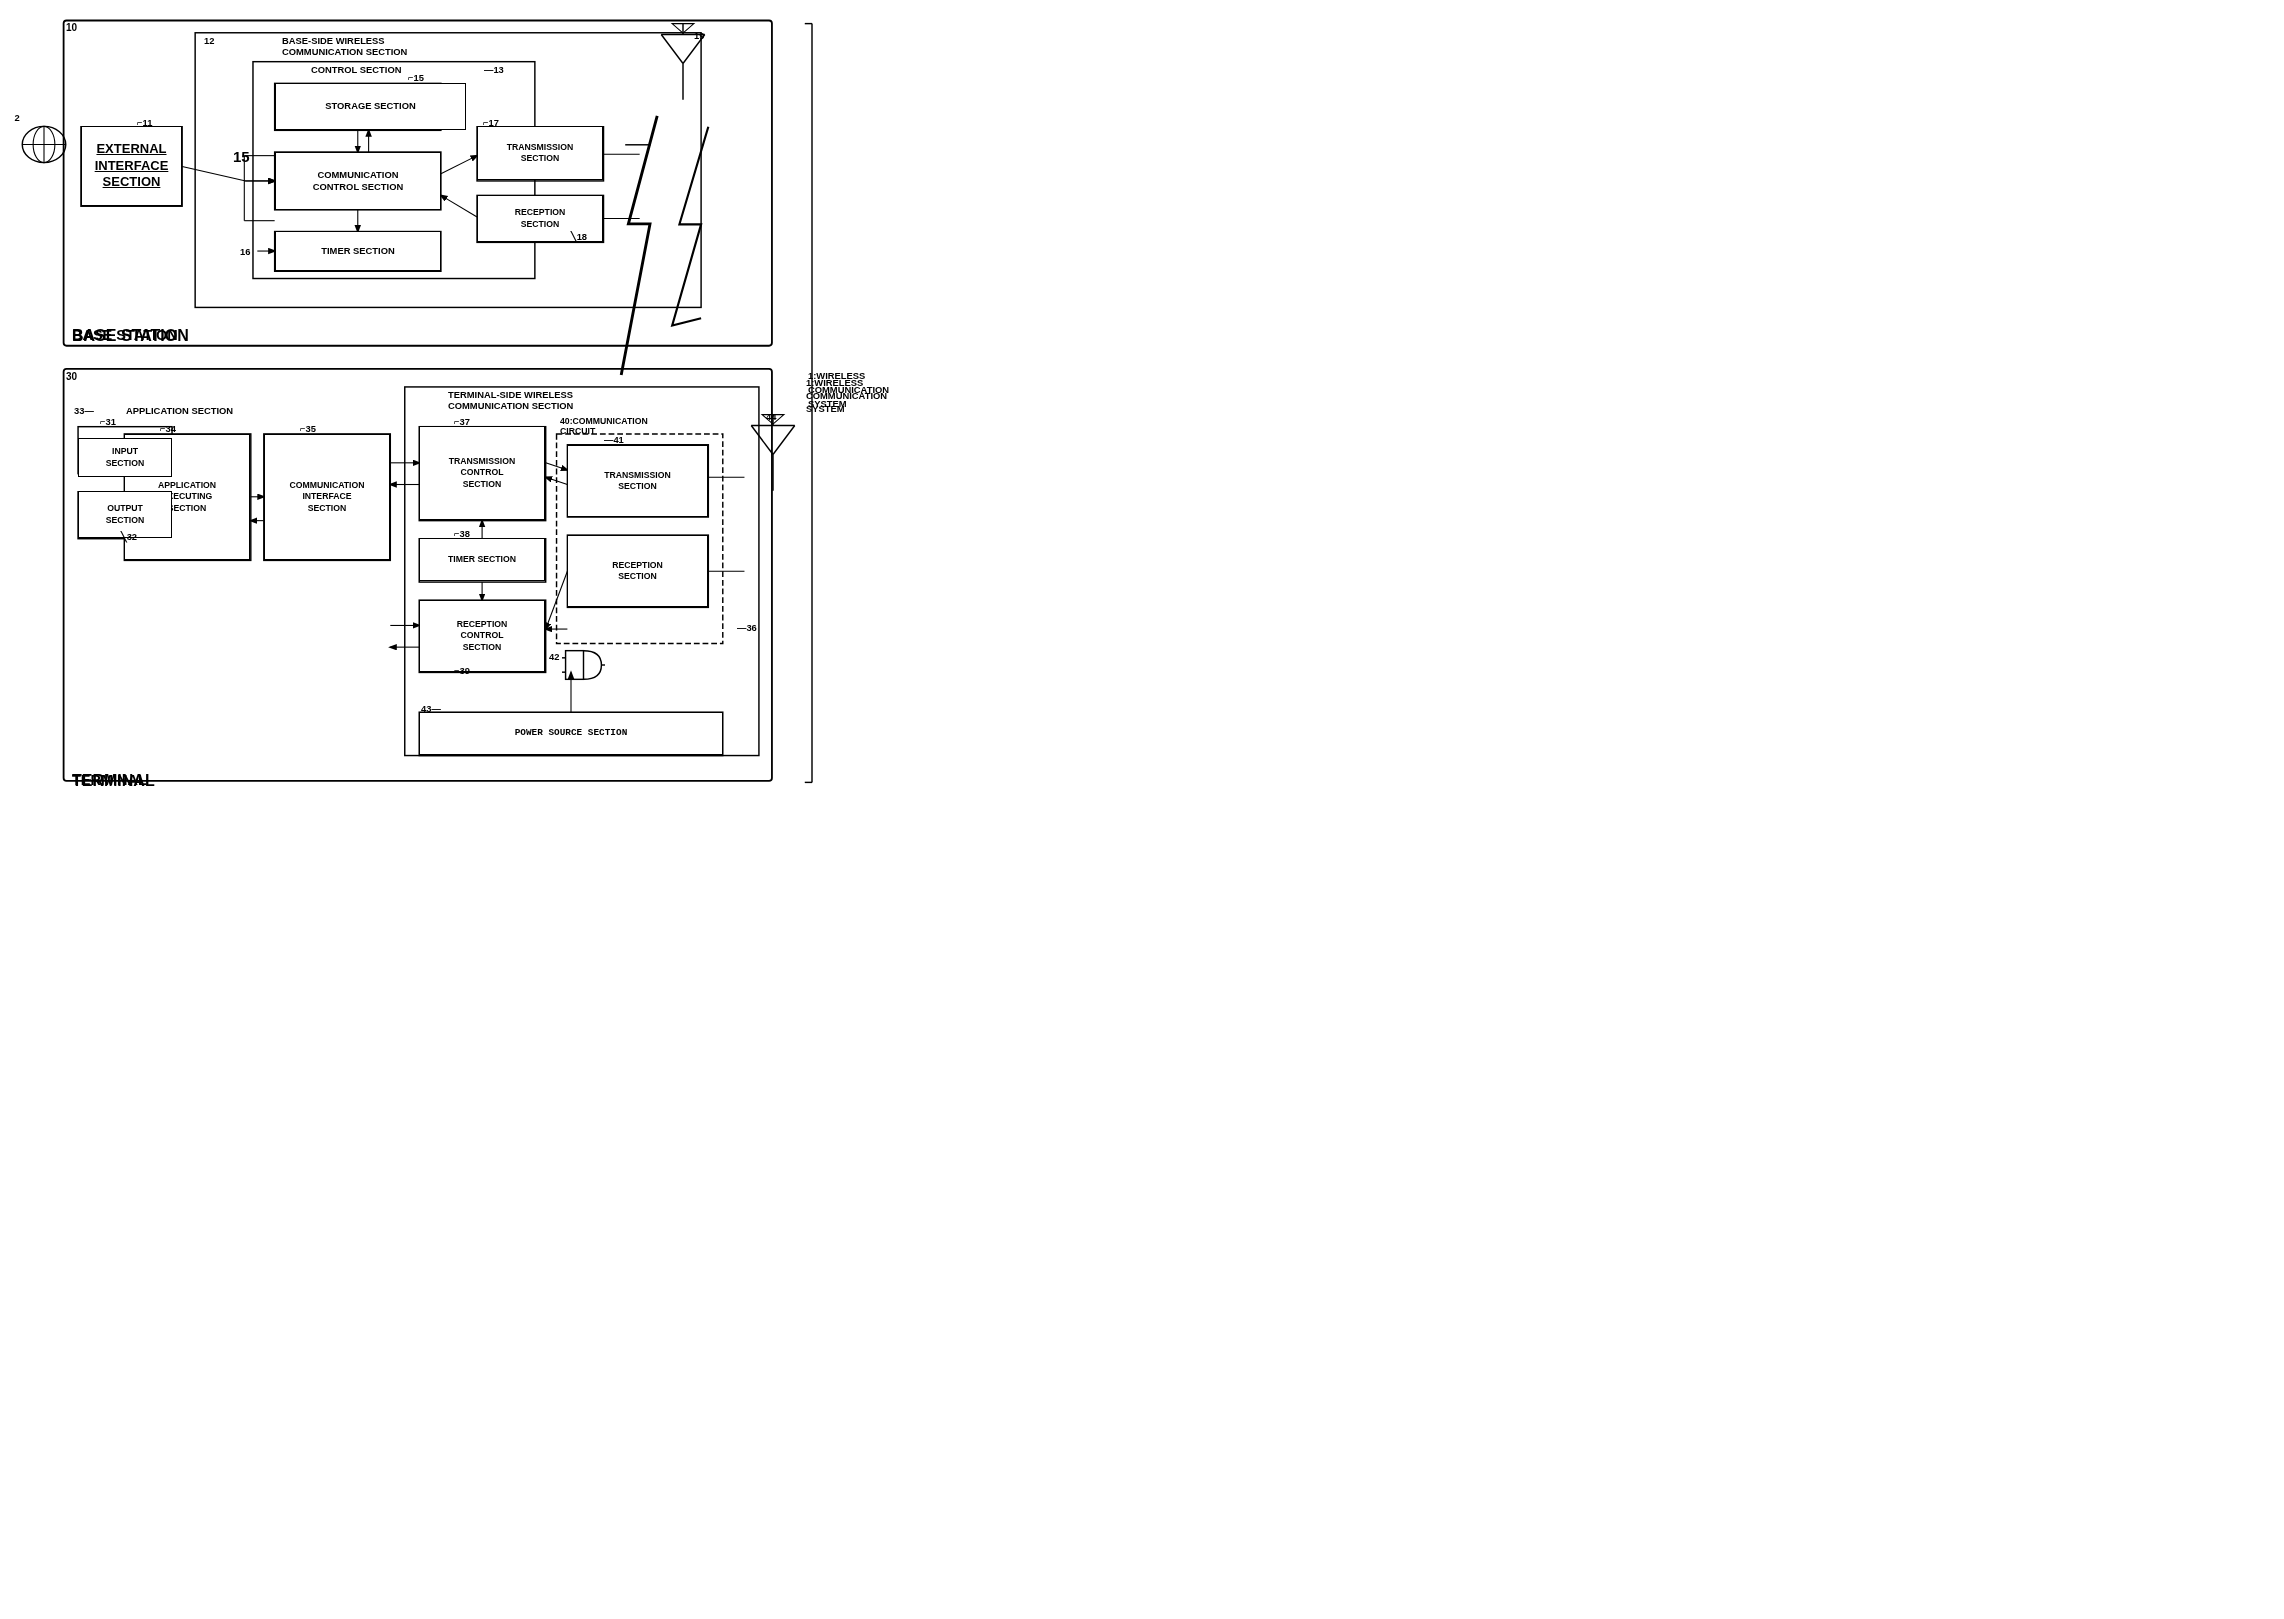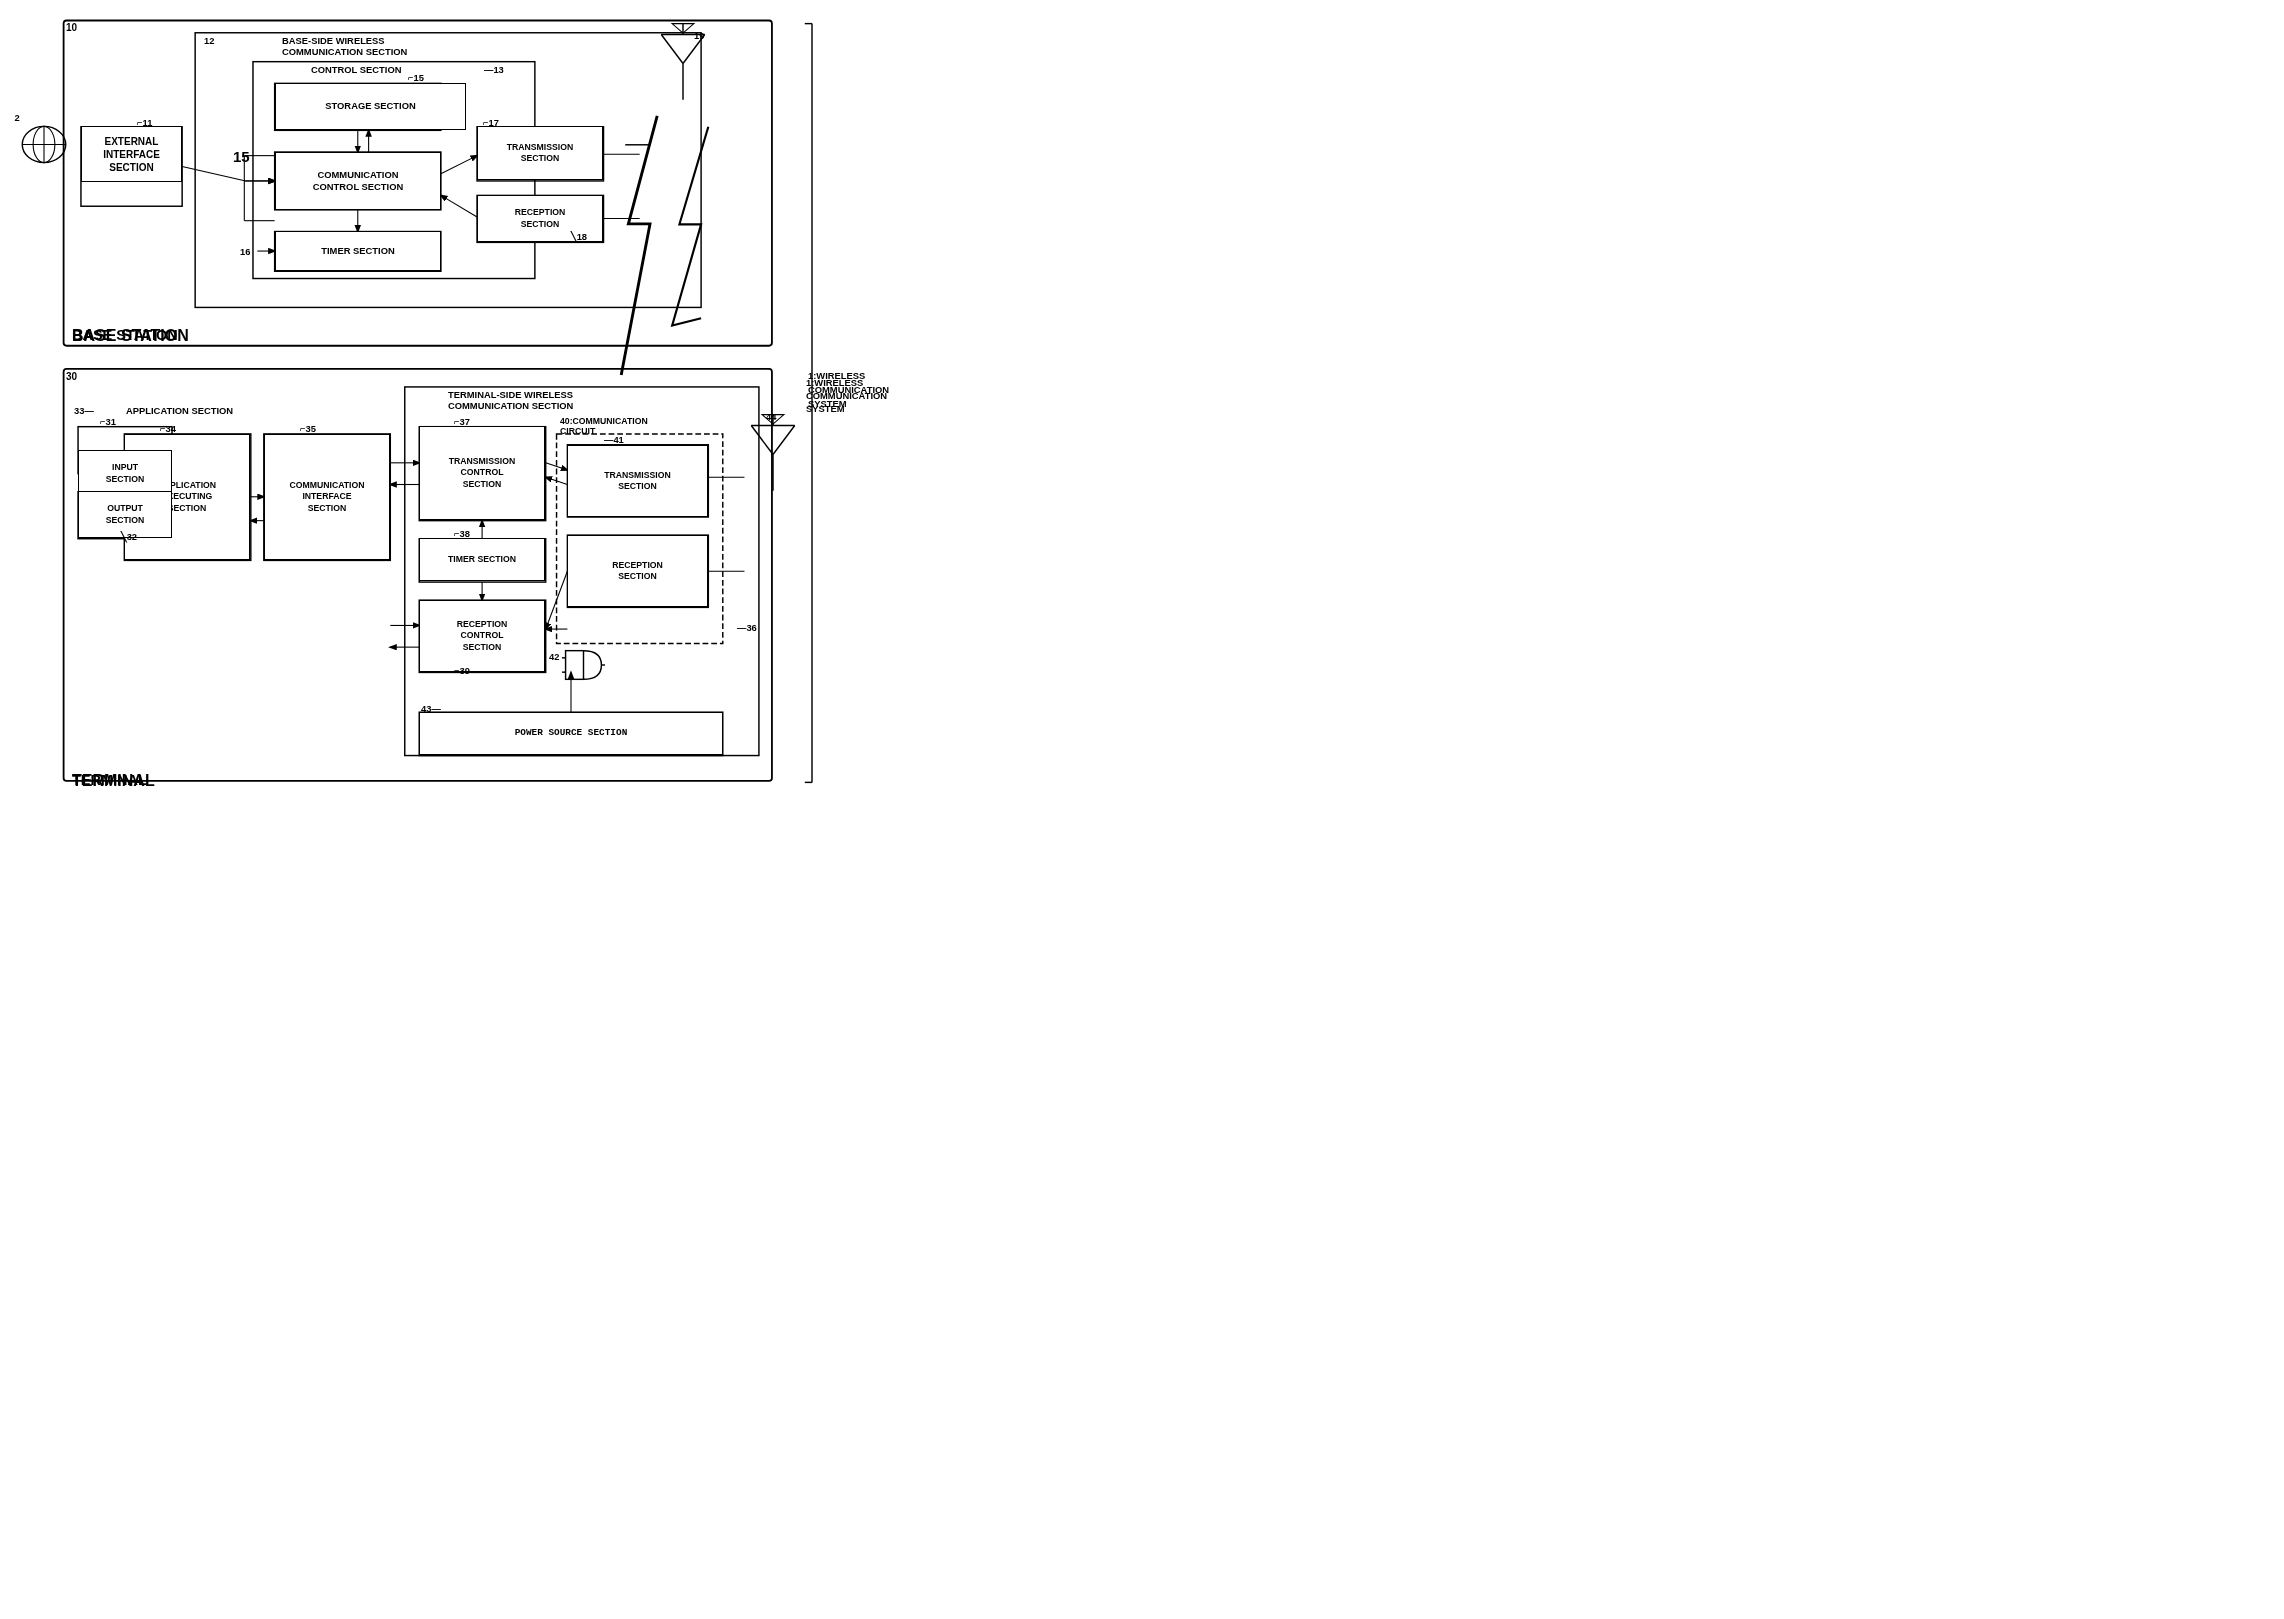--- a/index.html
+++ b/index.html
@@ -193,21 +193,21 @@
   <div class="label" style="left:408px; top:72px; font-size:9.4px;">⌐15</div>
 
   <div class="box" style="left:275px; top:152px; width:166px; height:58px; font-size:9.4px;">COMMUNICATION<br>CONTROL SECTION</div>
 
   <div class="box" style="left:275px; top:231px; width:166px; height:40px; font-size:9.4px;">TIMER SECTION</div>
 
   <div class="label" style="left:233px; top:148px; font-size:15px;">15</div>
 
   <div class="label" style="left:240px; top:246px; font-size:9.4px;">16</div>
 
-  <div class="box" style="left:81px; top:126px; width:101px; height:56px; font-size:10px;">EXTERNAL<br>INTERFACE<br>SECTION</div>
+  <div class="box" style="left:81px; top:126px; width:101px; height:80px; font-size:13px;text-decoration:underline;">EXTERNAL<br>INTERFACE<br>SECTION</div>
 
   <div class="label" style="left:137px; top:117px; font-size:9.4px;">⌐11</div>
 
   <div class="box" style="left:477px; top:126px; width:126px; height:54px; font-size:8.7px;">TRANSMISSION<br>SECTION</div>
 
   <div class="label" style="left:483px; top:117px; font-size:9.4px;">⌐17</div>
 
   <div class="box" style="left:477px; top:195px; width:126px; height:47px; font-size:8.7px;">RECEPTION<br>SECTION</div>
 
   <div class="label" style="left:571px; top:231px; font-size:9.4px;">╲18</div>
@@ -246,21 +246,21 @@
   <div class="label" style="left:74px; top:405px; font-size:9.4px;">33—</div>
 
   <div class="box" style="left:124px; top:434px; width:126px; height:126px; font-size:8.7px;">APPLICATION<br>EXECUTING<br>SECTION</div>
 
   <div class="label" style="left:160px; top:423px; font-size:9.4px;">⌐34</div>
 
   <div class="box" style="left:264px; top:434px; width:126px; height:126px; font-size:8.7px;">COMMUNICATION<br>INTERFACE<br>SECTION</div>
 
   <div class="label" style="left:300px; top:423px; font-size:9.4px;">⌐35</div>
 
-  <div class="box" style="left:78px; top:450px; width:94px; height:47px; font-size:8.7px;">INPUT<br>SECTION</div>
+  <div class="box" style="left:78px; top:438px; width:94px; height:39px; font-size:8.7px;">INPUT<br>SECTION</div>
 
   <div class="label" style="left:100px; top:416px; font-size:9.4px;">⌐31</div>
 
   <div class="box" style="left:78px; top:491px; width:94px; height:47px; font-size:8.7px;">OUTPUT<br>SECTION</div>
 
   <div class="label" style="left:121px; top:531px; font-size:9.4px;">╲32</div>
 
   <div class="label" style="left:448px; top:389px; font-size:9.4px; font-weight:bold;">TERMINAL-SIDE WIRELESS<br>COMMUNICATION SECTION</div>
 
   <div class="label" style="left:737px; top:622px; font-size:9.4px;">—36</div>

